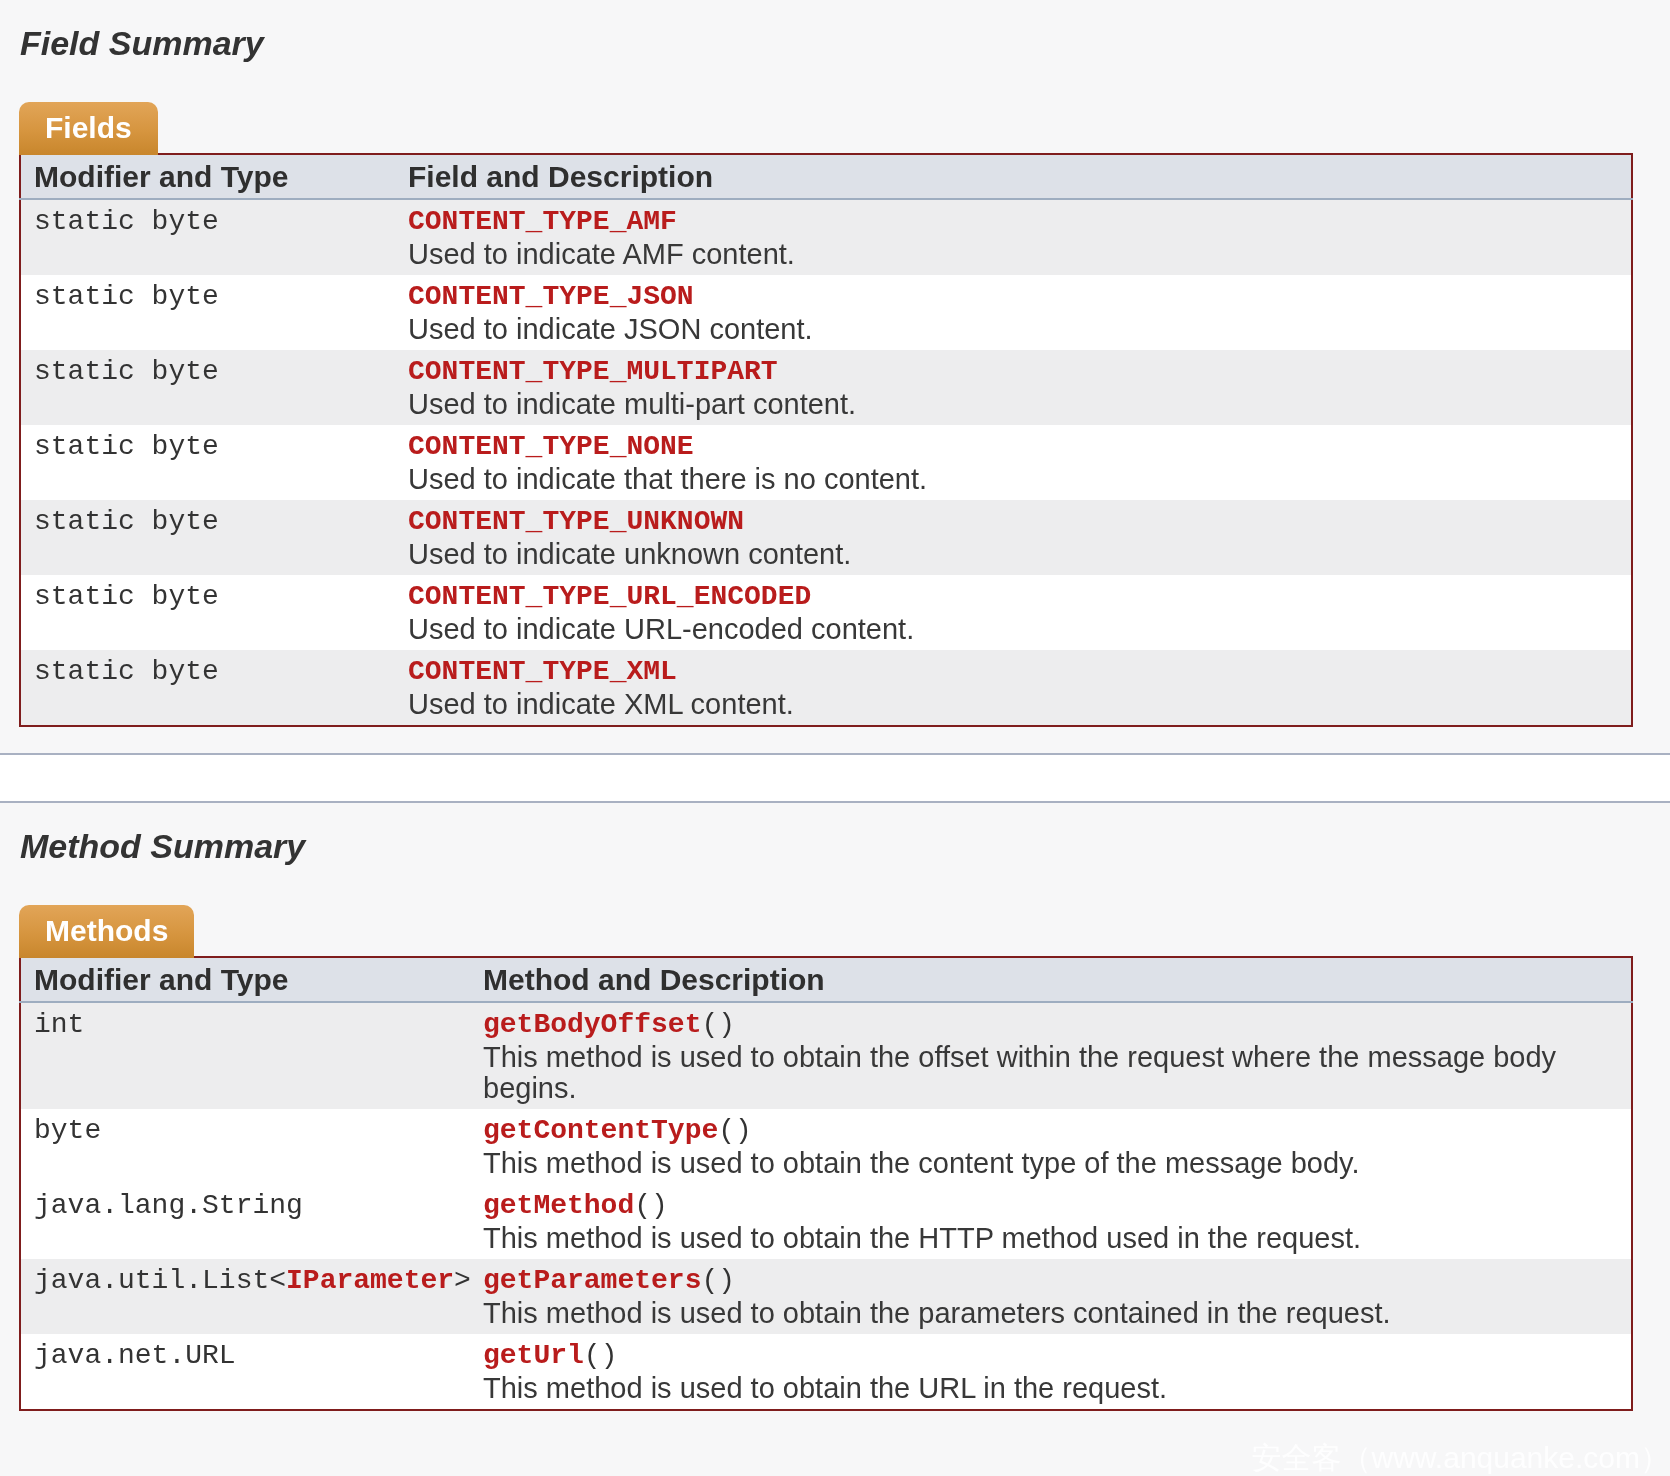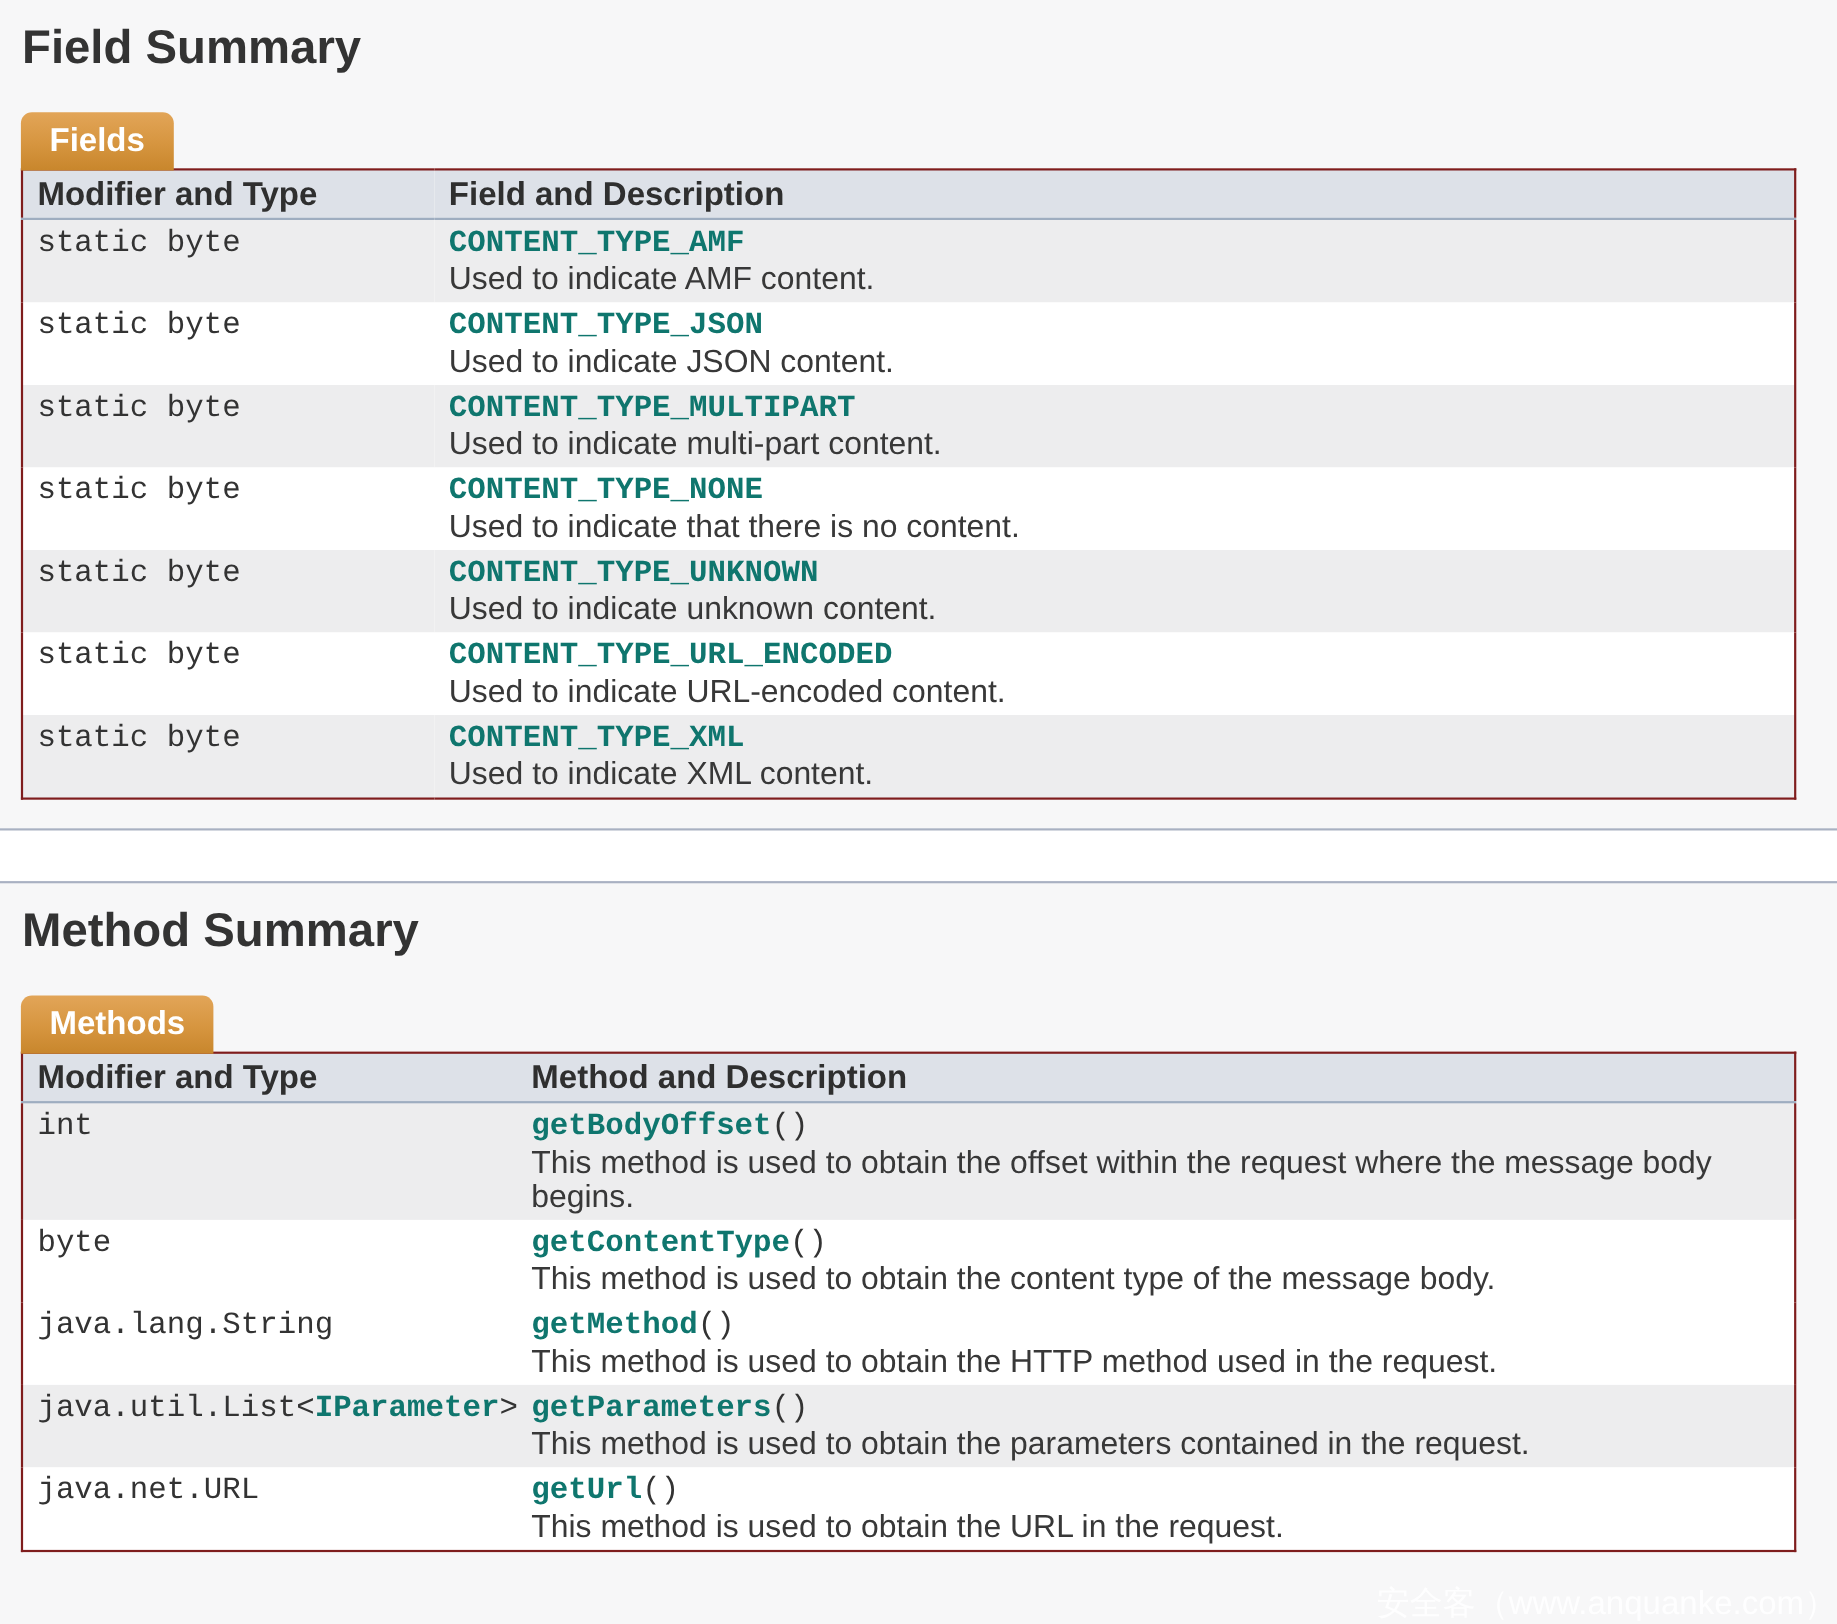--- a/index.html
+++ b/index.html
@@ -13,24 +13,25 @@
     width: 1670px;
     height: 1476px;
     overflow: hidden;
     background: #f7f7f8;
   }
   .summary-section {
     padding: 20px 36px 26px 19px;
   }
   .section-title {
     margin: 0 0 34px 1px;
-    font-size: 43px;
+    font-size: 34px;
     line-height: 46px;
     font-weight: bold;
     color: #333333;
+    font-style: italic;
   }
   .caption-tab {
     display: inline-block;
     position: relative;
     top: 2px;
     z-index: 2;
     padding: 10px 26px 12px 26px;
     background: linear-gradient(180deg, #e2a558 0%, #d6953f 55%, #c8862c 100%);
     border-radius: 10px 10px 0 0;
     color: #ffffff;
@@ -65,21 +66,21 @@
   tr.alt-color td { background: #ededee; }
   tr.row-color td { background: #ffffff; }
   .mono, code {
     font-family: "Liberation Mono", monospace;
     font-size: 28px;
     line-height: 31px;
     color: #333333;
     white-space: nowrap;
   }
   a.member-link {
-    color: #0f766e;
+    color: #b91c1c;
     font-weight: bold;
     text-decoration: none;
     font-family: "Liberation Mono", monospace;
   }
   .code-line { line-height: 31px; }
   .desc-line {
     margin-top: 2px;
     font-size: 29px;
     line-height: 31px;
     color: #383838;

